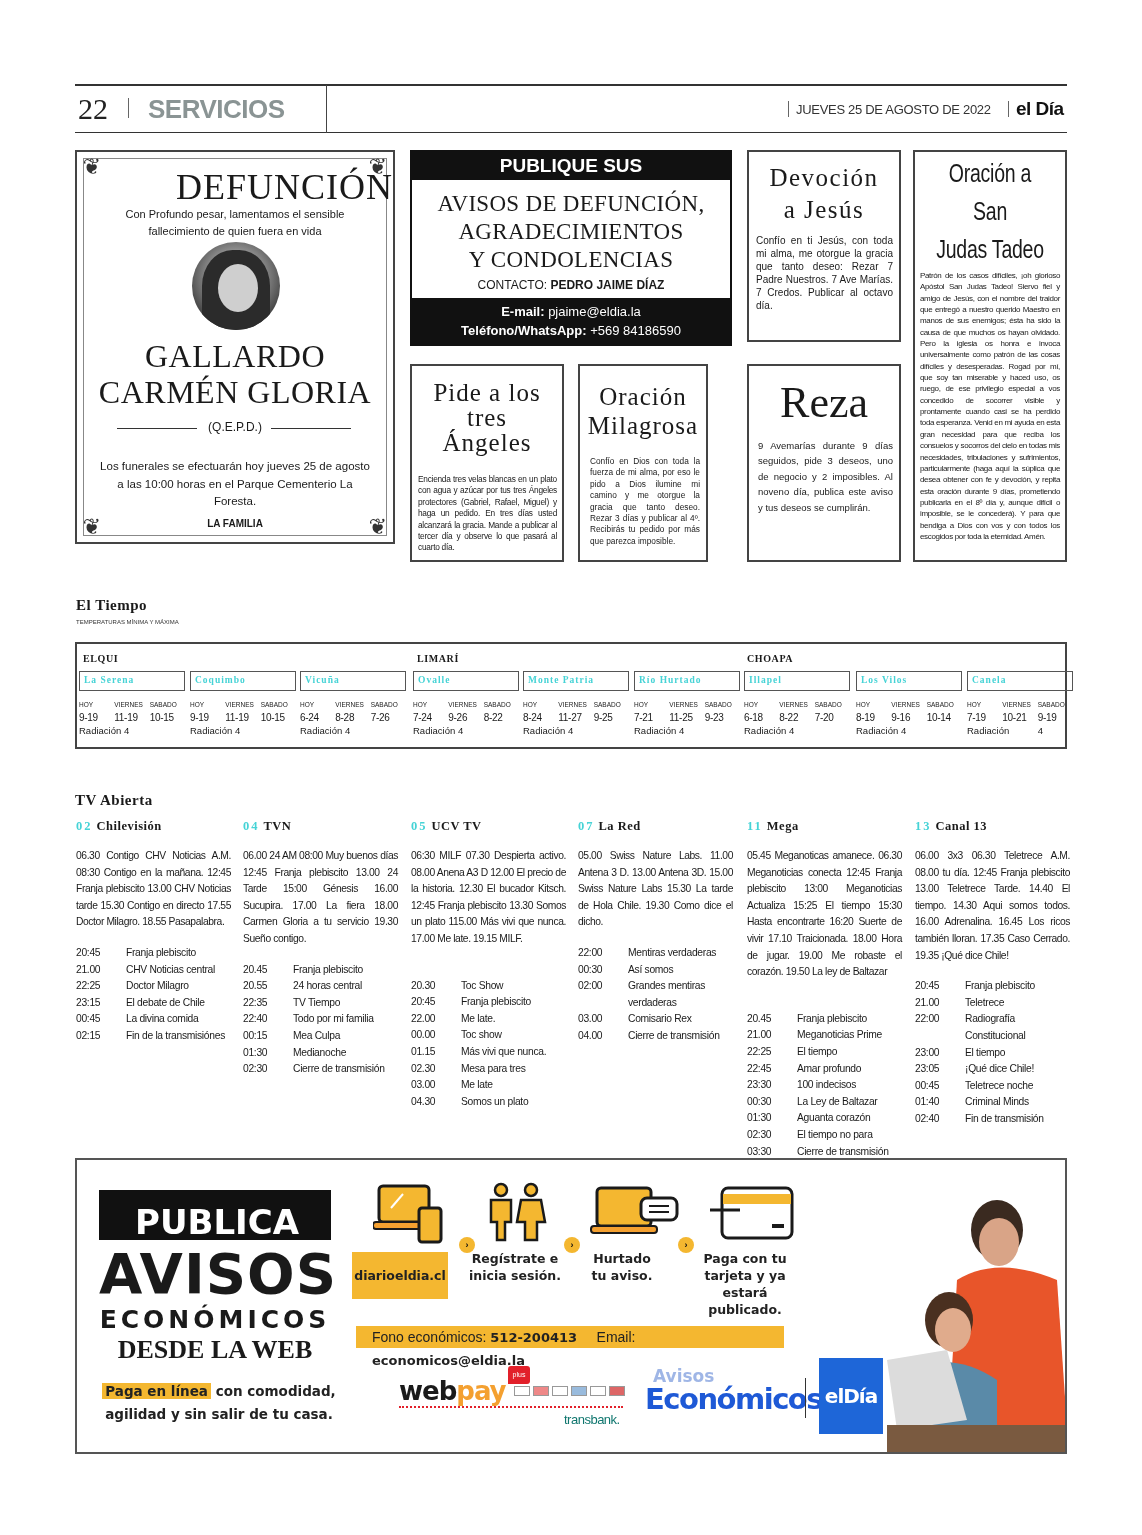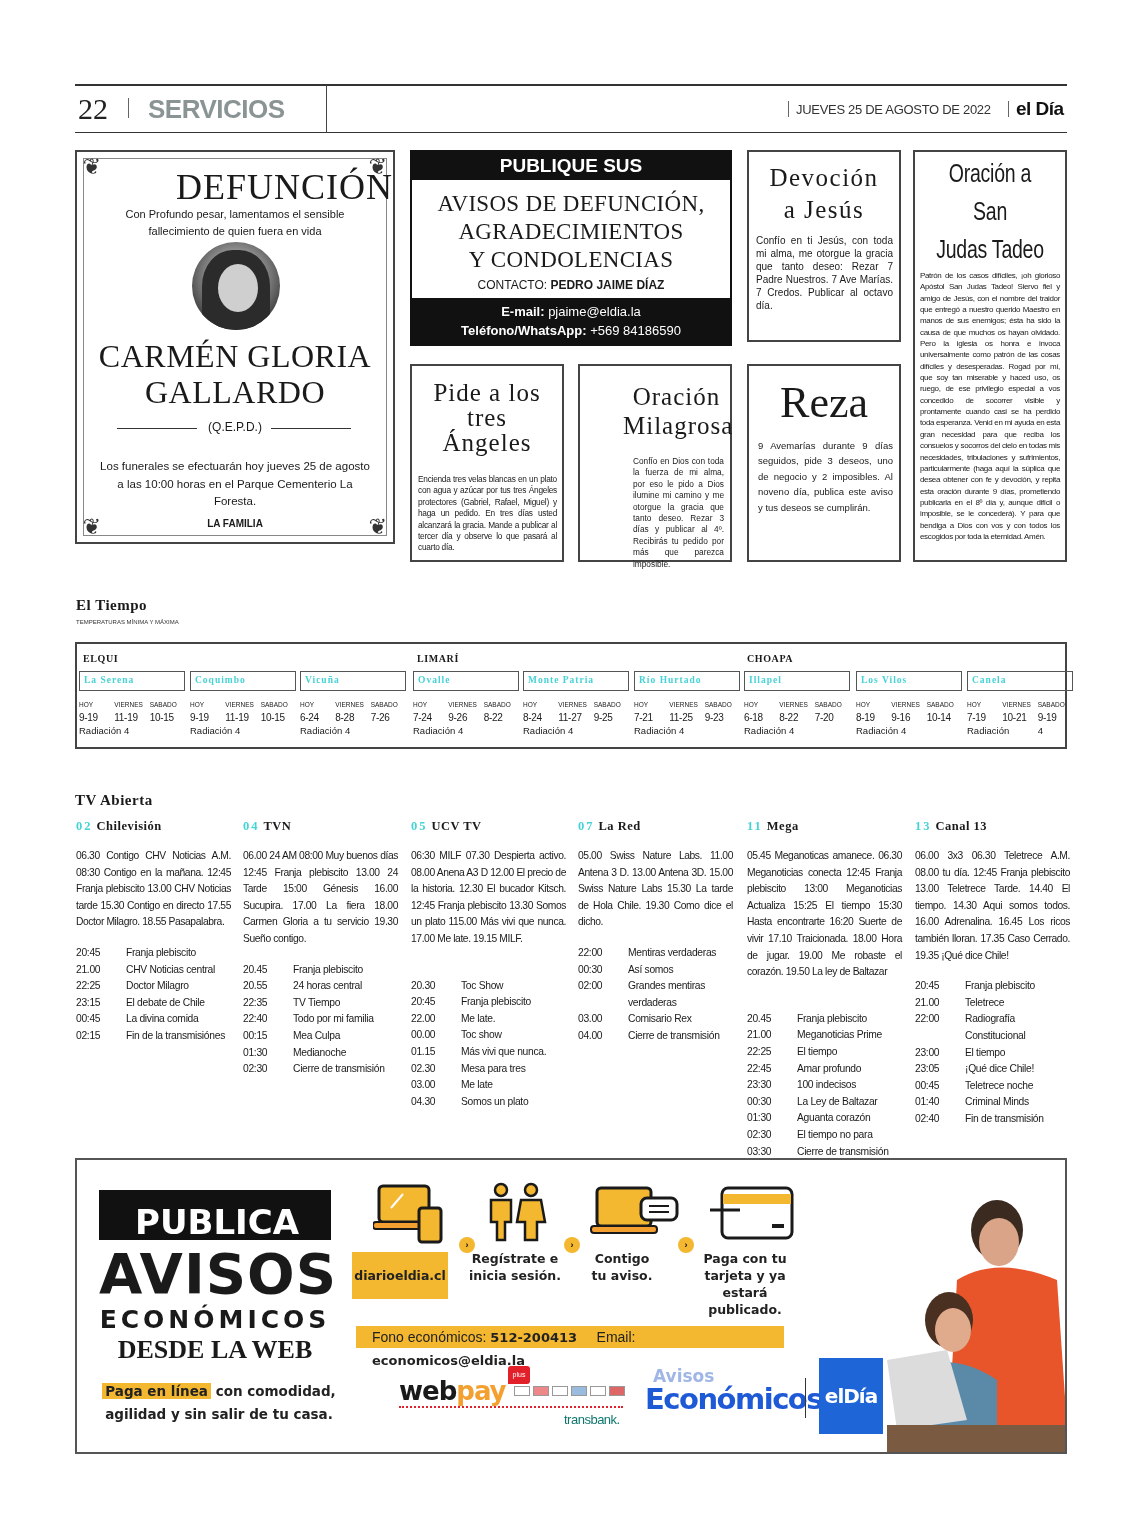--- a/index.html
+++ b/index.html
@@ -53,21 +53,21 @@
   .devocion p { font-size: 10px; line-height: 13px; margin: 8px 6px 0 7px; }
 
   .judas { left: 913px; top: 150px; width: 154px; height: 412px; }
   .judas h2 { font-family: "Liberation Sans", sans-serif; font-size: 25px; line-height: 38px; margin-top: 2px; transform: scaleX(0.78); letter-spacing: -0.3px; }
   .judas p { font-size: 8px; line-height: 11.35px; margin: 2px 5px 0 5px; letter-spacing: -0.35px; }
 
   .angeles { left: 410px; top: 364px; width: 154px; height: 198px; }
   .angeles h2 { font-size: 25px; line-height: 25px; margin-top: 14px; letter-spacing: 1px; }
   .angeles p { font-size: 8.3px; line-height: 11.4px; margin: 19px 5px 0 6px; letter-spacing: -0.25px; }
 
-  .milagrosa { left: 578px; top: 364px; width: 154px; height: 198px; padding-left: 43px; }
+  .milagrosa { left: 578px; top: 364px; width: 130px; height: 198px; }
   .milagrosa h2 { font-size: 25px; line-height: 29px; margin-top: 16px; letter-spacing: 1px; }
   .milagrosa p { font-size: 8.3px; line-height: 11.4px; margin: 16px 6px 0 10px; }
 
   .reza { left: 747px; top: 364px; width: 154px; height: 198px; }
   .reza h2 { font-size: 44px; line-height: 50px; margin-top: 12px; }
   .reza p { font-size: 9.5px; line-height: 15.4px; margin: 10px 6px 0 9px; }
 
   
   .tiempo-title { left: 76px; top: 597px; font-family: "Liberation Serif", serif; font-weight: bold; font-size: 15px; letter-spacing: 0.5px; }
   .tiempo-sub { left: 76px; top: 619px; font-size: 6px; color: #333; }
@@ -141,22 +141,22 @@
   <div class="orn" style="right:2px;top:2px;">❦</div>
   <div class="orn" style="left:2px;bottom:2px;">❦</div>
   <div class="orn" style="right:2px;bottom:2px;">❦</div>
   <h1>DEFUNCIÓN</h1>
   <div class="intro">Con Profundo pesar, lamentamos el sensible fallecimiento de quien fuera en vida</div>
   <div class="photo">
     <div class="hair"></div>
       <div class="face"></div>
   </div>
   <div class="name">
+    <div>GALLARDO</div>
     <div>CARMÉN GLORIA</div>
-    <div>GALLARDO</div>
   </div>
   <div class="qepd-l"></div>
   <div class="qepd">(Q.E.P.D.)</div>
   <div class="qepd-r"></div>
   <div class="funeral">Los funerales se efectuarán hoy jueves 25 de agosto a las 10:00 horas en el Parque Cementerio La Foresta.</div>
   <div class="family">LA FAMILIA</div>
 </div>
 
 <div class="abs pub">
   <div class="pub-top">PUBLIQUE SUS</div>
@@ -650,21 +650,21 @@
 
   <div class="step" style="left:268px;width:110px;">
     <div>Ingresa a:</div>
     <div><span class="hl">diarioeldia.cl</span></div>
   </div>
   <div class="step" style="left:383px;width:110px;">
     <div>Regístrate e</div>
     <div>inicia sesión.</div>
   </div>
   <div class="step" style="left:495px;width:100px;">
-    <div>Contigo</div>
+    <div>Hurtado</div>
     <div>tu aviso.</div>
   </div>
   <div class="step" style="left:608px;width:120px;">
     <div>Paga con tu</div>
     <div>tarjeta y ya</div>
     <div>estará publicado.</div>
   </div>
 
   <div class="fono">
     <span>Fono económicos:</span>

